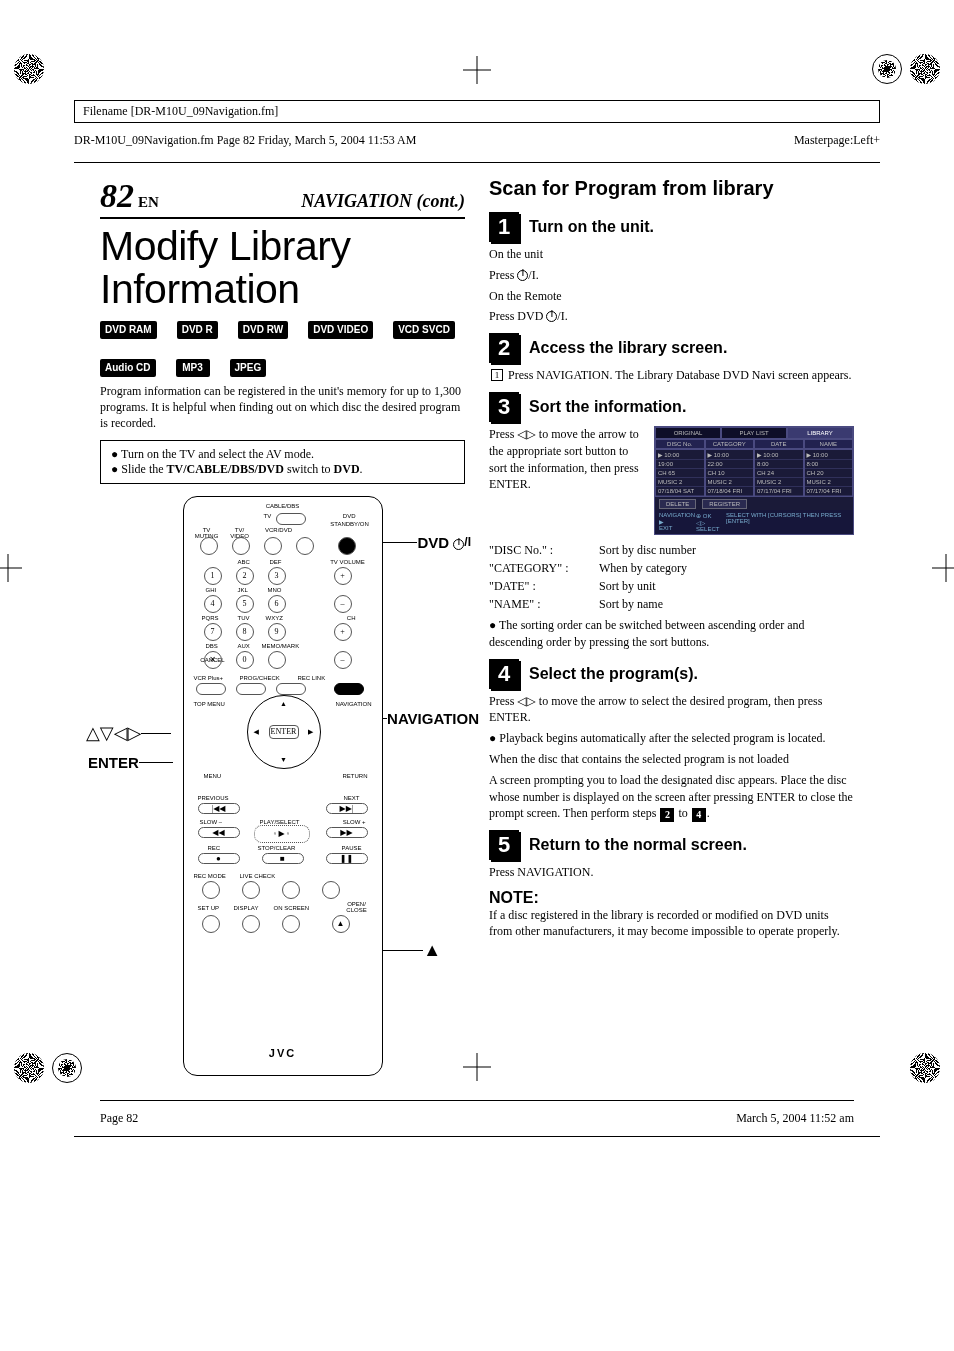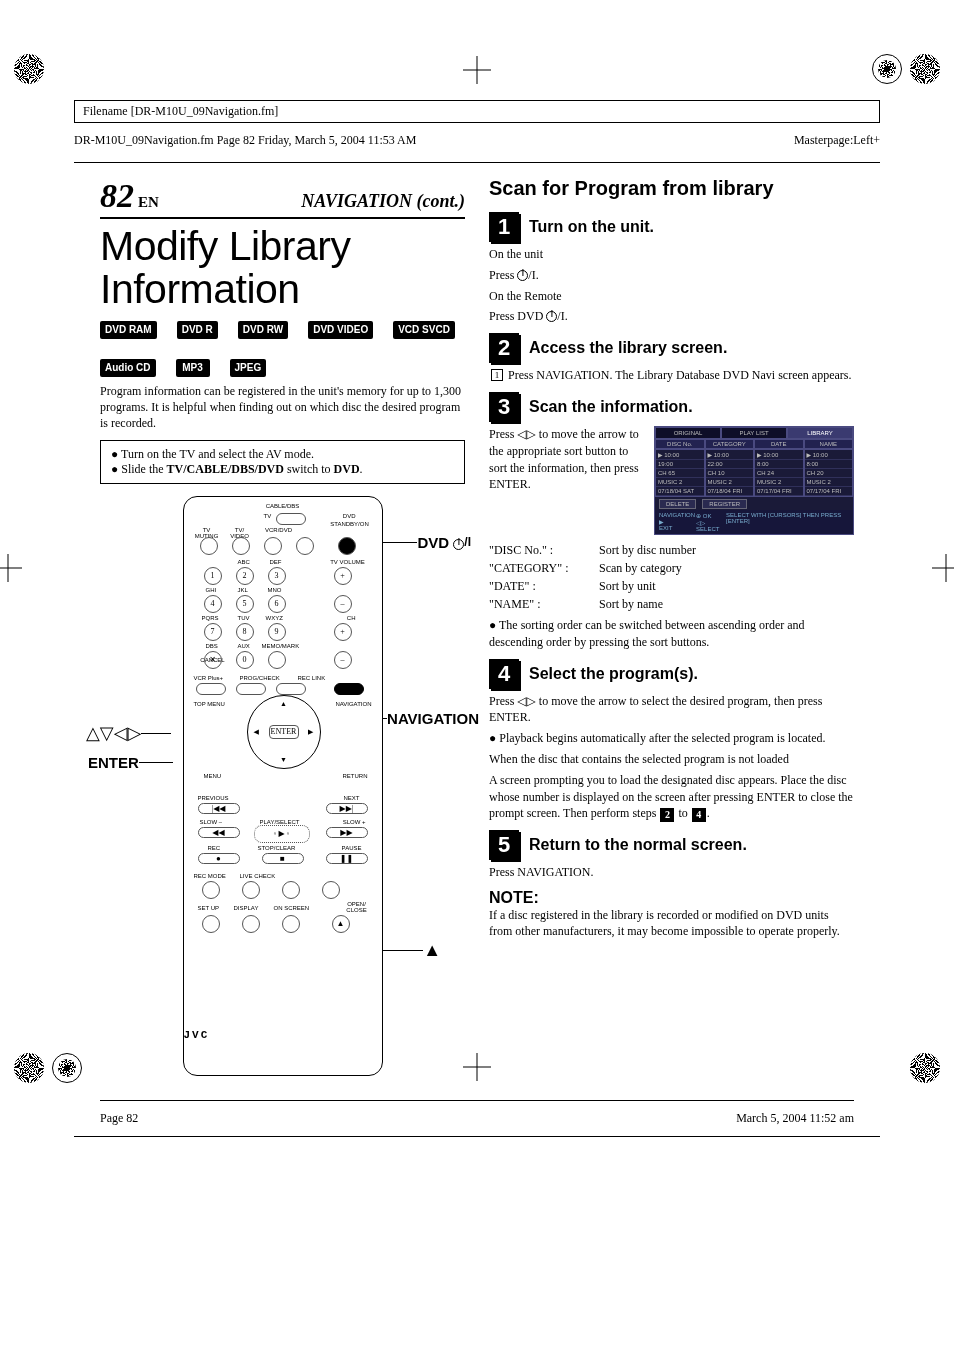--- a/index.html
+++ b/index.html
@@ -58,21 +58,21 @@
   .note-box ul { list-style: none; }
   .note-box li::before { content: "● "; }
 
   .remote-wrap { position: relative; margin-top: 10px; }
   .remote { border: 1.5px solid #000; border-radius: 14px; width: 200px; height: 580px; margin: 0 auto; position: relative; background: #fff; }
   .remote .pad { position: absolute; width: 74px; height: 74px; border: 1px solid #000; border-radius: 50%; left: 63px; top: 198px; display: flex; align-items: center; justify-content: center; font-size: 7px; }
   .remote .btn { position: absolute; border: 1px solid #555; border-radius: 50%; width: 18px; height: 18px; display:flex; align-items:center; justify-content:center; font-size:8px; }
   .remote .label { position: absolute; font-size: 6px; font-family: Arial, sans-serif; text-align: center; }
   .remote .wide { border-radius: 8px; width: 30px; height: 12px; }
   .remote .bar { border-radius: 6px; width: 42px; height: 11px; }
-  .label-jvc { position: absolute; left: 0; right: 0; bottom: 34px; text-align: left; font-family: Liberation Mono, monospace; font-weight: 900; font-size: 11px; letter-spacing: 2px; }
+  .label-jvc { position: absolute; left: 0; right: 0; bottom: 16px; text-align: center; font-family: Liberation Sans, sans-serif; font-weight: 900; font-size: 11px; letter-spacing: 2px; }
 
   .callout { position: absolute; font-family: Liberation Sans, sans-serif; font-weight: 800; font-size: 15px; }
   .callout.line::before { content: ""; position: absolute; top: 50%; height: 1px; background: #000; }
   .co-dvd { right: -6px; top: 38px; }
   .co-dvd.line::before { left: -78px; width: 78px; }
   .co-nav { right: -14px; top: 214px; }
   .co-nav.line::before { left: -40px; width: 40px; }
   .co-enter { left: -12px; top: 258px; }
   .co-enter.line::before { right: -34px; width: 34px; }
   .co-arrows { left: -14px; top: 226px; font-size: 18px; font-weight: 400; }
@@ -294,21 +294,21 @@
     <p class="para"><span>Press </span><span class="b">DVD</span> <span class="pwr"></span><span>/I.</span></p>
 
     <div class="step">
       <div class="step-num">2</div>
       <div class="step-title">Access the library screen.</div>
     </div>
     <p class="para"><span class="numbox">1</span> <span>Press </span><span class="b">NAVIGATION</span><span>. The Library Database DVD Navi screen appears.</span></p>
 
     <div class="step">
       <div class="step-num">3</div>
-      <div class="step-title">Scan the information.</div>
+      <div class="step-title">Sort the information.</div>
     </div>
 
     <div class="osd">
       <div class="tabs">
         <div class="tab">ORIGINAL</div>
         <div class="tab">PLAY LIST</div>
         <div class="tab active">LIBRARY</div>
       </div>
       <div class="hdr">
         <div>DISC No.</div>
@@ -360,21 +360,21 @@
     <p class="para"><span>Press ◁▷ to move the arrow to the appropriate sort button to sort the information, then press </span><span class="b">ENTER</span><span>.</span></p>
 
     <div style="clear:both"></div>
     <div class="sublist">
       <div class="row">
           <span class="k">"DISC No." :</span>
           <span>Sort by disc number</span>
         </div>
       <div class="row">
           <span class="k">"CATEGORY" :</span>
-          <span>Scan by category</span>
+          <span>When by category</span>
         </div>
       <div class="row">
           <span class="k">"DATE" :</span>
           <span>Sort by unit</span>
         </div>
       <div class="row">
           <span class="k">"NAME" :</span>
           <span>Sort by name</span>
         </div>
     </div>

